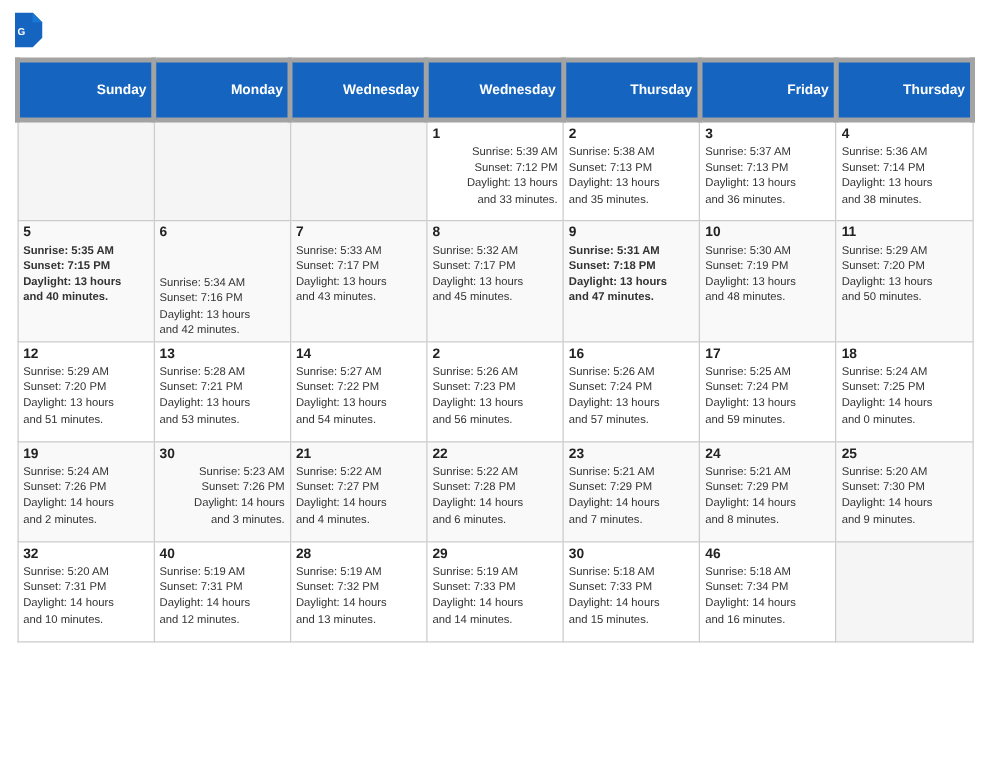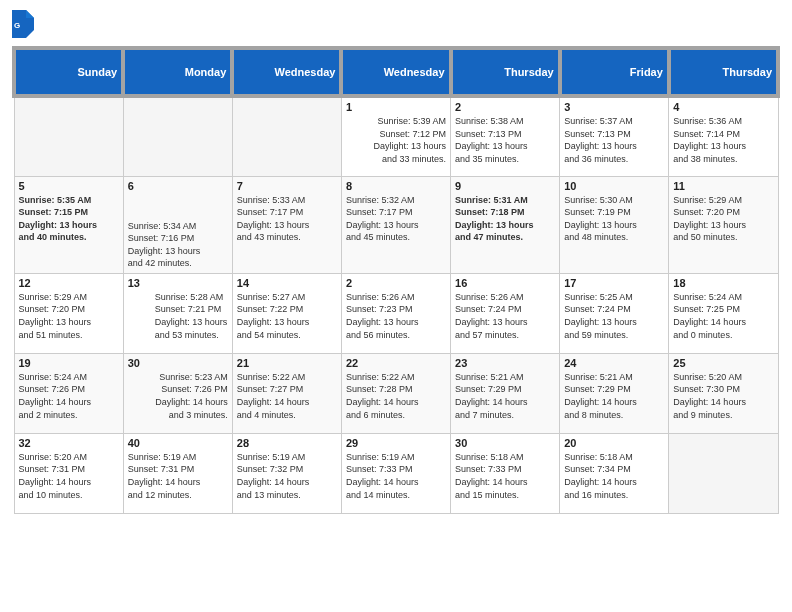--- a/index.html
+++ b/index.html
@@ -210,21 +210,21 @@
         <tr>
           <td>
             <div class="day-number">12</div>
             <div class="day-info" style="white-space: pre-line;">Sunrise: 5:29 AM
 Sunset: 7:20 PM
 Daylight: 13 hours
 and 51 minutes.</div>
           </td>
           <td>
             <div class="day-number">13</div>
-            <div class="day-info" style="white-space: pre-line; margin-left: 27px;">Sunrise: 5:28 AM
+            <div class="day-info" style="white-space: pre-line;">Sunrise: 5:28 AM
 Sunset: 7:21 PM
 Daylight: 13 hours
 and 53 minutes.</div>
           </td>
           <td>
             <div class="day-number">14</div>
             <div class="day-info" style="white-space: pre-line;">Sunrise: 5:27 AM
 Sunset: 7:22 PM
 Daylight: 13 hours
 and 54 minutes.</div>
@@ -339,21 +339,21 @@
 and 14 minutes.</div>
           </td>
           <td>
             <div class="day-number">30</div>
             <div class="day-info" style="white-space: pre-line;">Sunrise: 5:18 AM
 Sunset: 7:33 PM
 Daylight: 14 hours
 and 15 minutes.</div>
           </td>
           <td>
-            <div class="day-number">20</div>
+            <div class="day-number">46</div>
             <div class="day-info" style="white-space: pre-line;">Sunrise: 5:18 AM
 Sunset: 7:34 PM
 Daylight: 14 hours
 and 16 minutes.</div>
           </td>
           <td class="empty"></td>
         </tr>
       </tbody>
   </table>
 </div>

